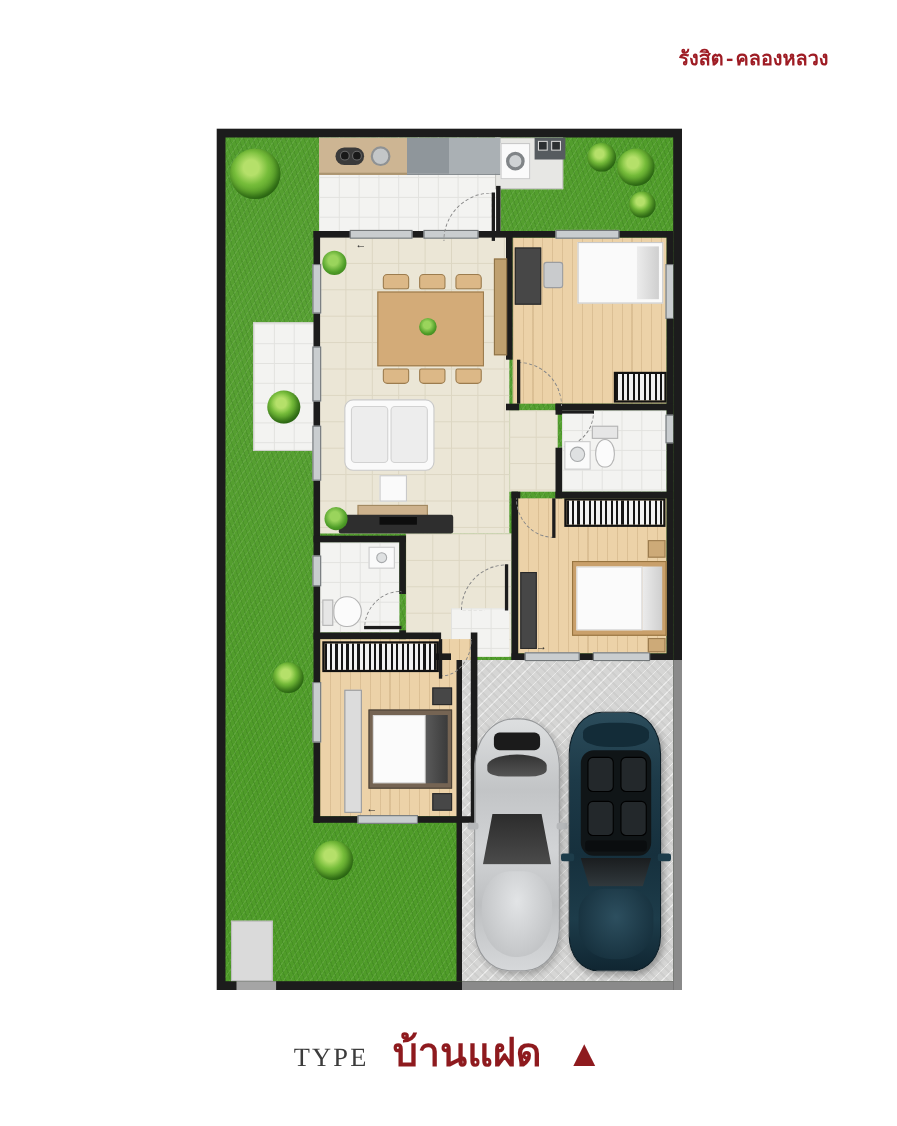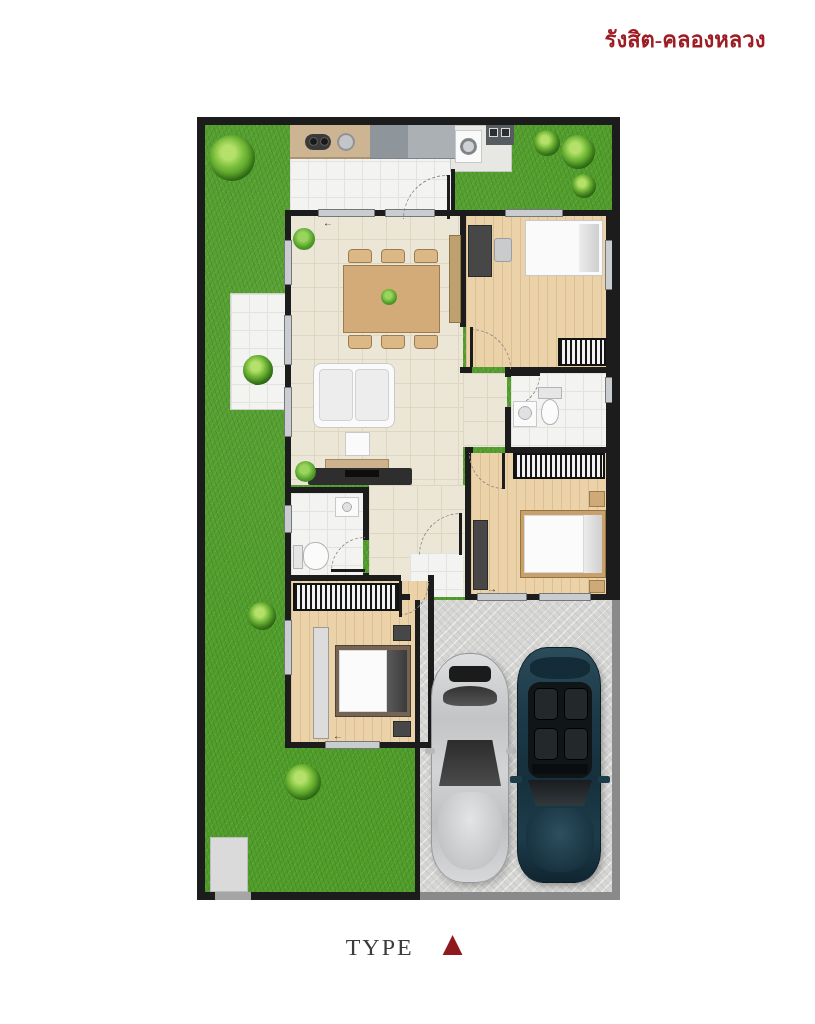--- a/index.html
+++ b/index.html
@@ -4,22 +4,22 @@
 <style>
   html,body { margin:0; padding:0; background:#ffffff; }
   .page { position:relative; width:815px; height:1024px; background:#fff; overflow:hidden;
           font-family:"Liberation Sans", sans-serif; }
   .abs { position:absolute; }
 
   
   .logo { position:absolute; top:22px; right:6px; width:248px; text-align:center; }
   .logo-title { font-size:42px; font-weight:bold; color:var(--brand-red,#9e1c24); line-height:1.1;
                 font-family:"DejaVu Sans", sans-serif; }
-  .logo-sub { font-size:22px; font-weight:bold; color:var(--brand-red,#9e1c24); margin-top:0;
-              font-family:Liberation Serif, serif; }
+  .logo-sub { font-size:18px; font-weight:bold; color:var(--brand-red,#9e1c24); margin-top:16px;
+              font-family:Liberation Mono, monospace; }
 
   
   .plan { position:absolute; left:197px; top:117px; width:423px; height:783px;
           background:var(--wall,#1c1c1c); }
   .plan-inner { position:absolute; left:8px; top:8px; width:407px; height:767px; overflow:hidden;
           background-color:var(--grass,#4f9c29);
           background-image:
             repeating-linear-gradient(72deg, rgba(0,40,0,0.10) 0 1px, transparent 1px 4px),
             repeating-linear-gradient(-55deg, rgba(255,255,255,0.08) 0 1px, transparent 1px 5px),
             radial-gradient(circle at 30% 25%, rgba(255,255,255,0.06), transparent 60%); }
@@ -256,16 +256,17 @@
       <div class="abs bush" style="left:367px;top:49px;width:24px;height:24px;"></div>
     </div>
 
     <div class="abs" style="left:18px;top:775px;width:36px;height:8px;background:#a5a5a5;"></div>
     <div class="abs" style="left:223px;top:775px;width:192px;height:8px;background:#8a8a8a;"></div>
     <div class="abs" style="left:415px;top:483px;width:8px;height:300px;background:#8a8a8a;"></div>
   </div>
 
   <div class="caption">
     <span class="cap-type">TYPE</span>
+    <span class="cap-name">บ้านแฝด</span>
     <span class="cap-marker">▲</span>
   </div>
 
 </div>
 
 </body></html>

